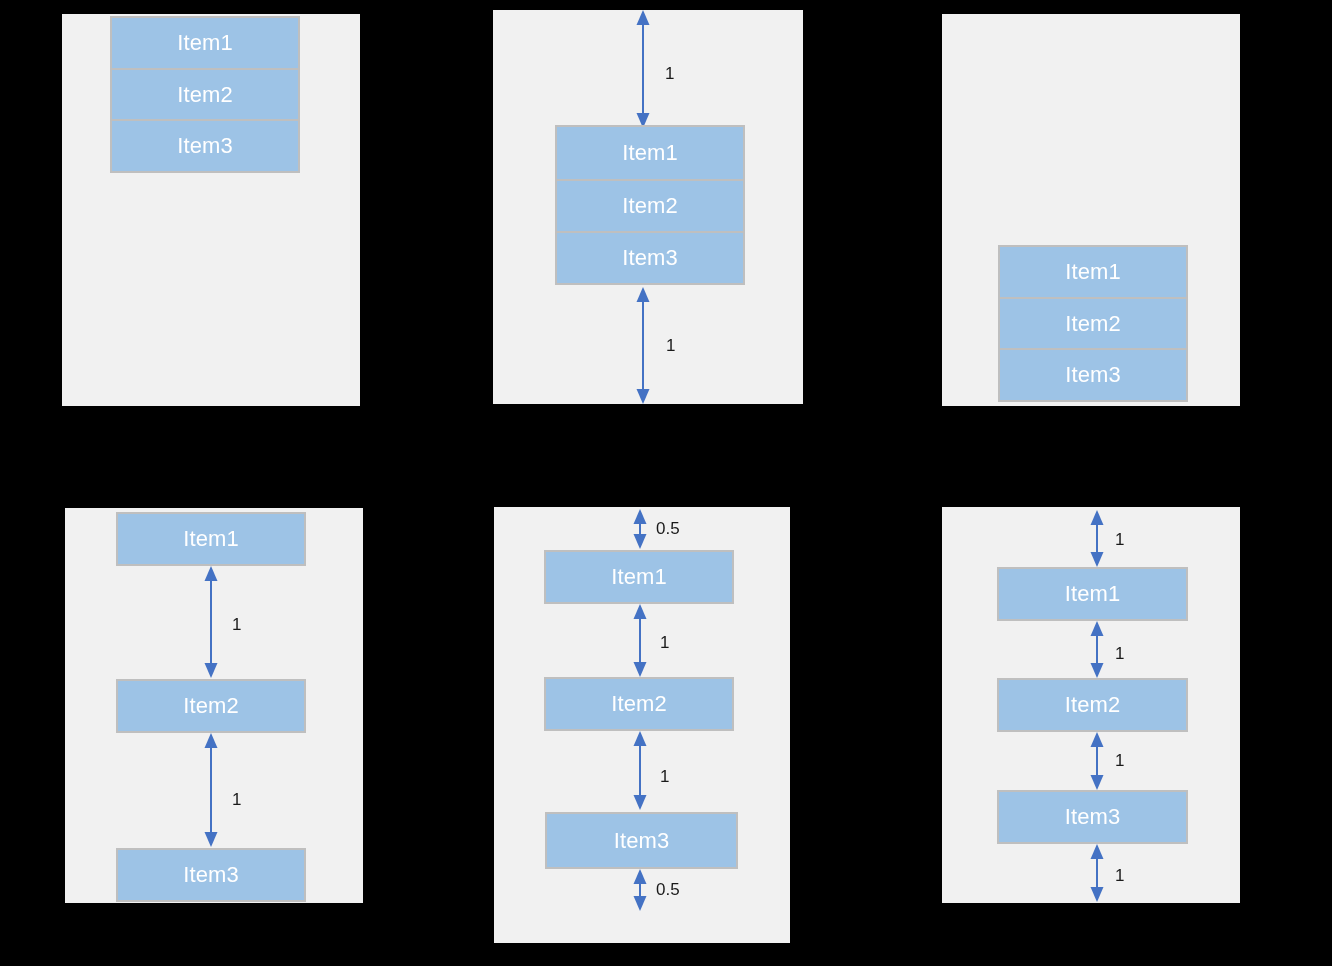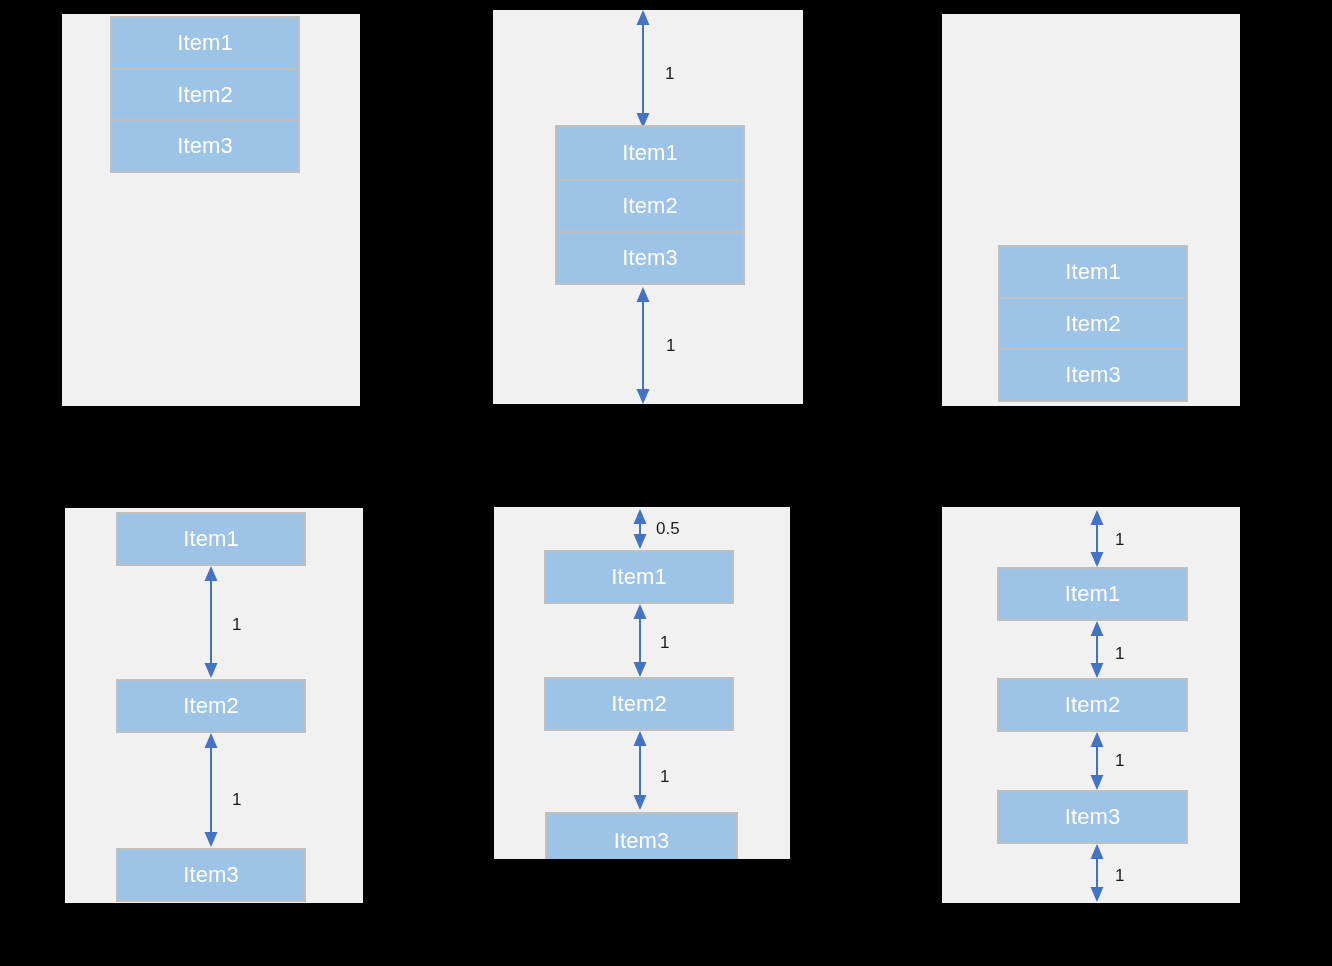--- a/index.html
+++ b/index.html
@@ -144,21 +144,21 @@
         <line x1="10" y1="8" x2="10" y2="106" stroke="#4472c4" stroke-width="2"></line>
         <polygon points="10,0 3.5,15 16.5,15" fill="#4472c4"></polygon>
         <polygon points="10,114 3.5,99 16.5,99" fill="#4472c4"></polygon>
       </svg>
     </div>
     <div class="alabel" style="left:167px; top:283px;">1</div>
 
     <div class="item" style="left:51px; top:340px; width:190px; height:54px;">Item3</div>
   </div>
 
-  <div class="panel" style="left:494px; top:507px; width:296px; height:352px;">
+  <div class="panel" style="left:494px; top:507px; width:296px; height:436px;">
 
     <div class="arrow" style="left:136px; top:2px;">
       <svg width="20" height="40" viewBox="0 0 20 40">
         <line x1="10" y1="8" x2="10" y2="32" stroke="#4472c4" stroke-width="2"></line>
         <polygon points="10,0 3.5,15 16.5,15" fill="#4472c4"></polygon>
         <polygon points="10,40 3.5,25 16.5,25" fill="#4472c4"></polygon>
       </svg>
     </div>
     <div class="alabel" style="left:162px; top:13px;">0.5</div>
 

